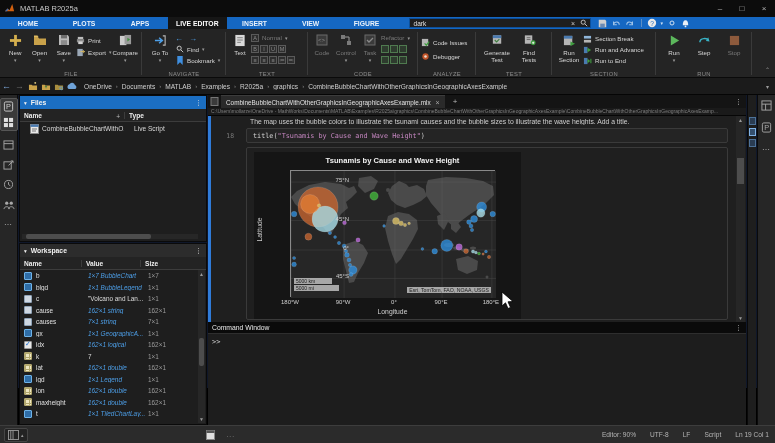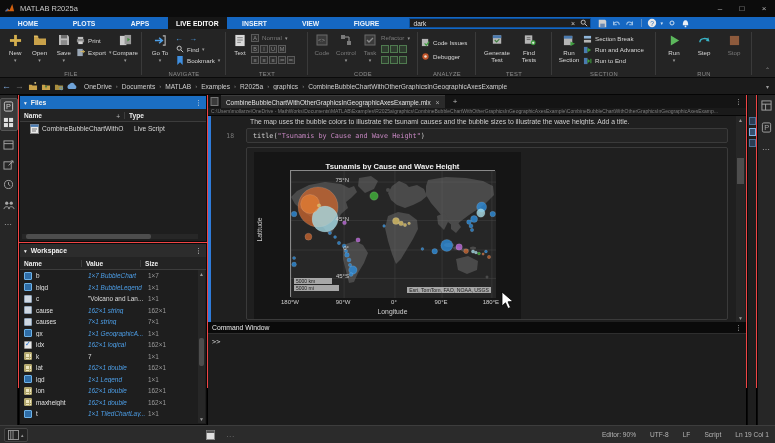--- a/index.html
+++ b/index.html
@@ -1,18 +1,18 @@
 <!DOCTYPE html>
 <html><head>
 <meta charset="utf-8">
 <style>
   * { margin:0; padding:0; box-sizing:border-box; }
   html,body { width:775px; height:443px; background:#000; overflow:hidden; }
   body { font-family:"Liberation Sans", sans-serif; color:#d6d6d6; }
-  #app { position:relative; width:775px; height:388px; background:#ef4444; }
+  #app { position:relative; width:775px; height:388px; background:#0f172a; }
   .abs { position:absolute; }
 
   
   #titlebar { left:0; top:0; width:775px; height:17px; background:#0c0c0c; display:flex; align-items:center; }
   #ml-logo { width:11px; height:11px; margin-left:4px; }
   #win-title { font-size:7.5px; color:#c9c9c9; margin-left:5px; }
   .winbtn { width:22px; height:17px; display:flex; align-items:center; justify-content:center; color:#b5b5b5; font-size:8px; }
   #winbtns { margin-left:auto; display:flex; }
 
   
@@ -101,21 +101,21 @@
   #ed-kebab { margin-left:auto; margin-right:4px; color:#cfcfcf; font-size:7px; }
   #editor-path { left:208px; top:108px; width:538px; height:8px; background:#1a1a1a; font-size:5px; color:#7f7f7f; white-space:nowrap; overflow:hidden; border-bottom:1px solid #060606; padding-left:3px; }
   #editor-content { left:208px; top:116px; width:538px; height:206px; background:#1f1f1f; overflow:hidden; }
   #section-bar { position:absolute; left:0; top:0; width:3px; height:206px; background:#2f7bd9; }
   #ed-paragraph { position:absolute; left:42px; top:2px; right:54px; font-size:6.8px; color:#cfcfcf; white-space:nowrap; overflow:hidden; }
   #ed-lineno { position:absolute; left:8px; top:16px; width:18px; text-align:right; font-size:6.4px; color:#7a7a7a; font-family:"DejaVu Sans Mono", monospace; }
   #code-box { position:absolute; left:38px; top:12px; width:482px; height:15px; background:#242424; border:1px solid #3a3a3a; border-radius:2px; display:flex; align-items:center; padding-left:6px; font-family:"DejaVu Sans Mono", monospace; font-size:6.8px; }
   .code-fn { color:#d4d4d4; } .code-str { color:#c586c0; } .code-pl { color:#d4d4d4; }
   #output-box { position:absolute; left:38px; top:31px; width:482px; height:173px; border:1px solid #3a3a3a; border-radius:2px; background:#1f1f1f; }
   #figure-canvas { position:absolute; left:7px; top:4px; width:267px; height:167px; background:#151515; }
-  #fig-title { position:absolute; left:36px; top:10px; width:205px; text-align:center; font-size:7.6px; font-weight:bold; color:#f0f0f0; }
+  #fig-title { position:absolute; left:36px; top:4px; width:205px; text-align:center; font-size:7.6px; font-weight:bold; color:#f0f0f0; }
   #map-plot { position:absolute; left:36px; top:18px; width:205px; height:127px; border:1px solid #8a8a8a; background:#262626; }
   #map-svg { position:absolute; left:0; top:0; }
   .ytick { position:absolute; right:172px; width:33px; text-align:right; font-size:6px; color:#d0d0d0; }
   .xtick { position:absolute; top:147px; width:30px; margin-left:-15px; text-align:center; font-size:6px; color:#d0d0d0; }
   #xlabel { position:absolute; left:36px; top:156px; width:205px; text-align:center; font-size:6.8px; color:#d0d0d0; }
   #ylabel { position:absolute; left:-17px; top:74px; width:44px; text-align:center; font-size:6.8px; color:#d0d0d0; transform:rotate(-90deg); }
   #scalebar { position:absolute; left:3px; top:107px; font-size:5px; color:#1a1a1a; }
   #scalebar .sb { background:rgba(200,200,200,.8); padding:0 2px; margin-bottom:1px; }
   #scalebar .sb.km { width:38px; } #scalebar .sb.mi { width:45px; }
   #attribution { position:absolute; right:3px; top:116px; background:rgba(190,190,190,.85); color:#222; font-size:5.2px; padding:0 2px; }

